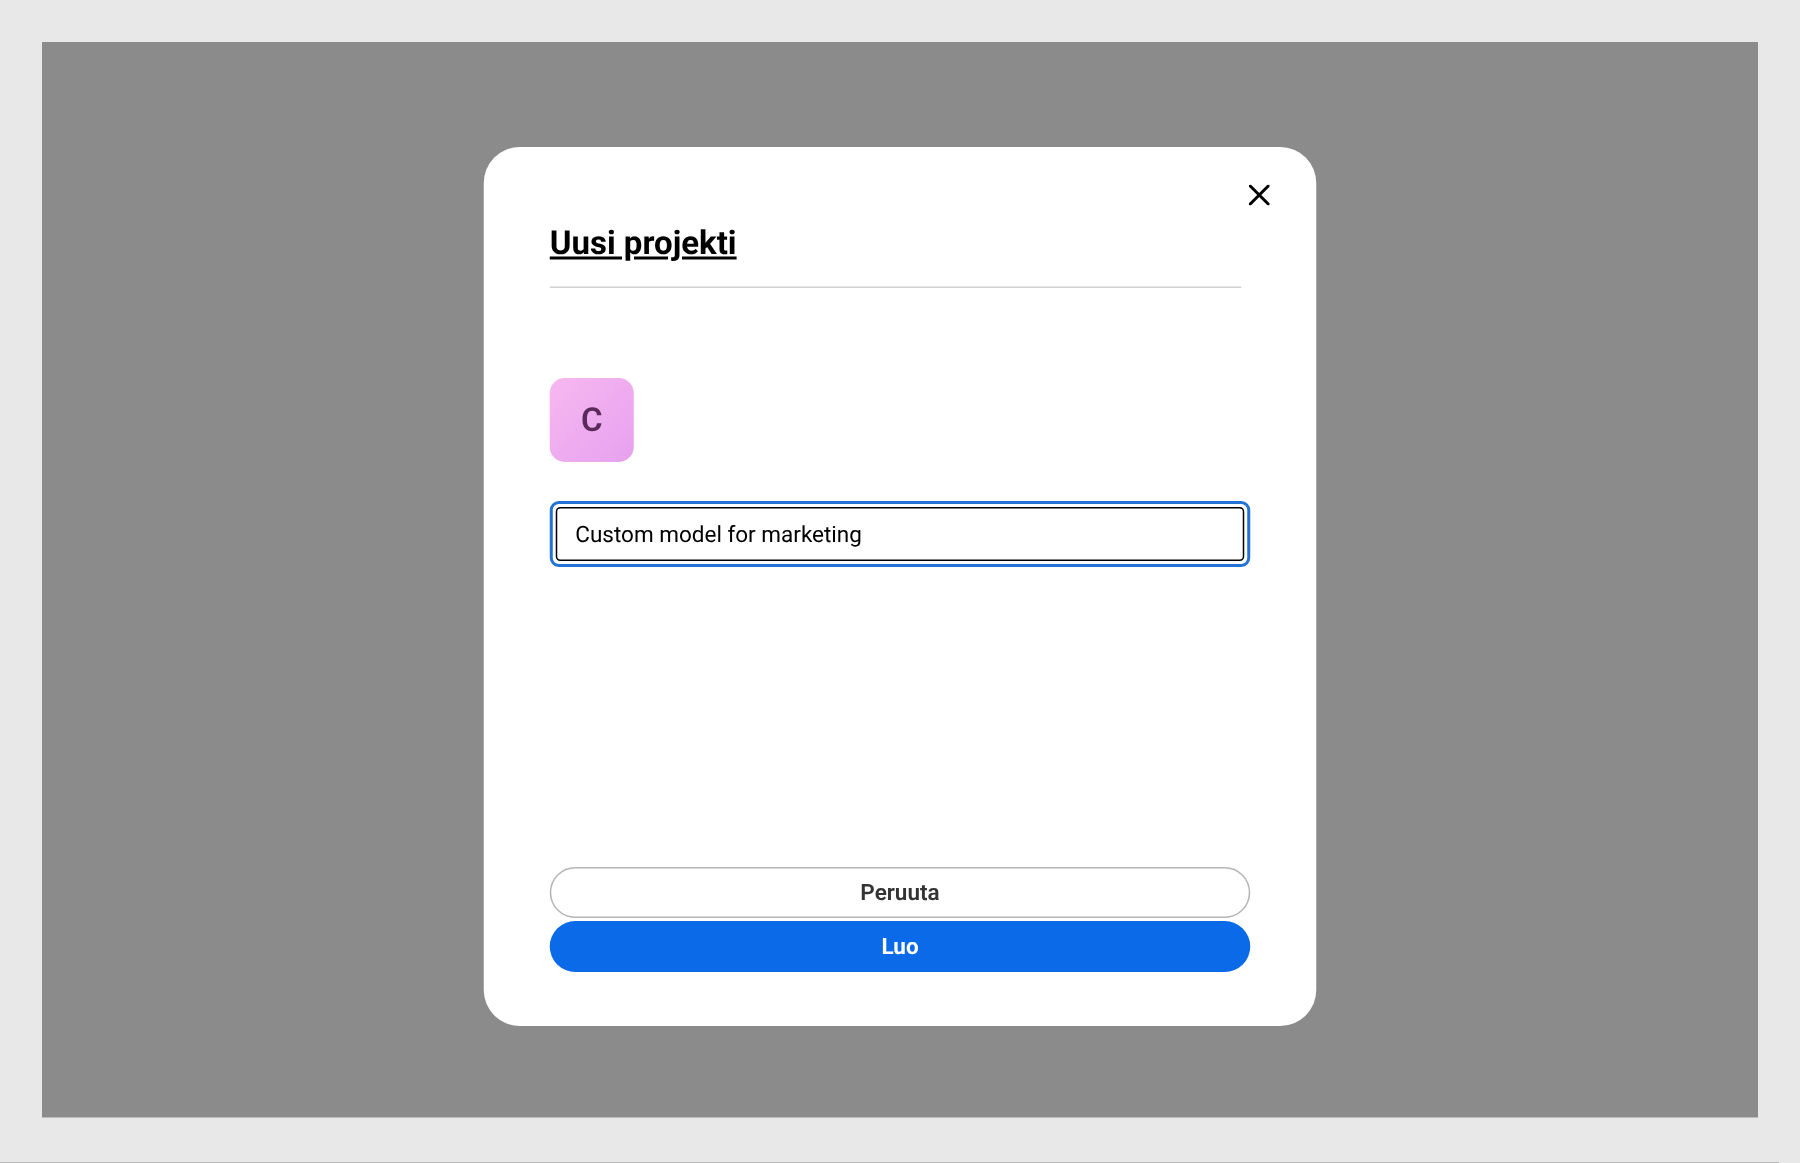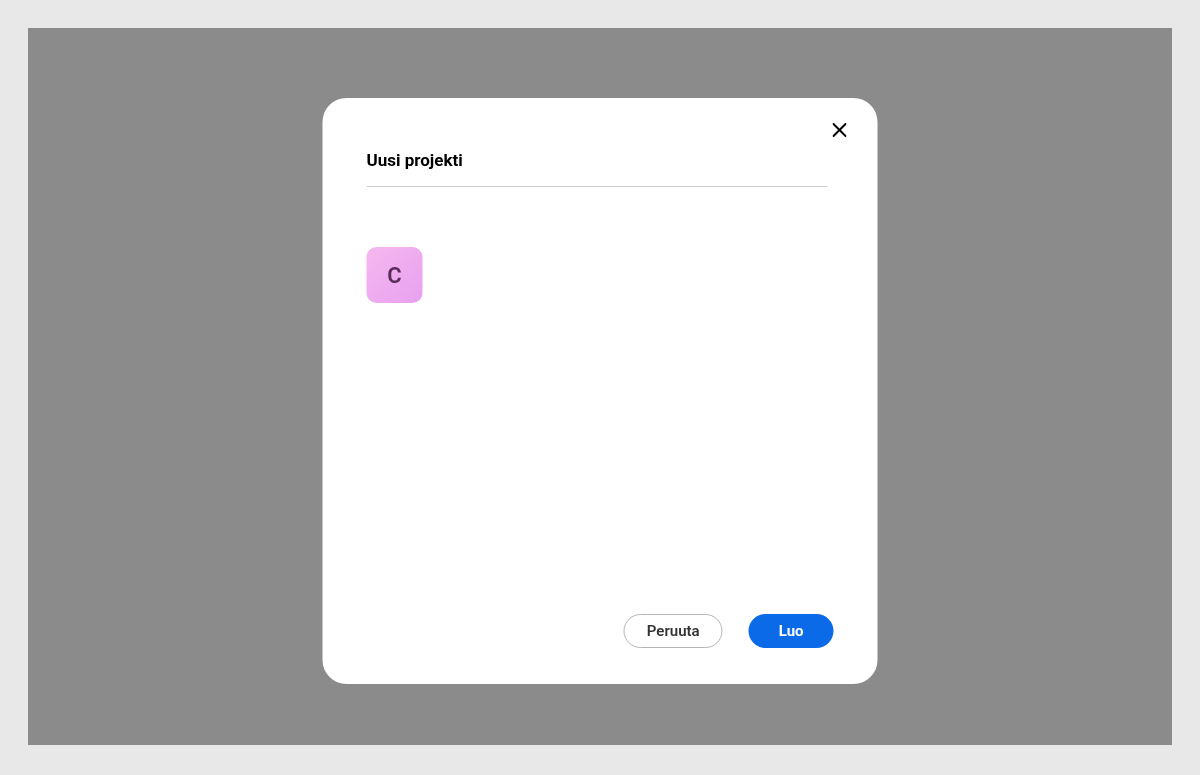--- a/index.html
+++ b/index.html
@@ -51,27 +51,28 @@
       justify-content: center;
       cursor: pointer;
     }
 
     .modal-close svg {
       width: 14px;
       height: 14px;
     }
 
     .modal-title {
-      font-size: 17px;
+      font-size: 22px;
       font-weight: 700;
       color: #000000;
       margin-top: 24px;
       padding-bottom: 16px;
       border-bottom: 1px solid #d0d0d0;
       width: 461px;
+      text-decoration: underline;
     }
 
     .project-icon {
       width: 56px;
       height: 56px;
       border-radius: 10px;
       background: linear-gradient(135deg, #f6b8f0 0%, #e7a1ef 100%);
       display: flex;
       align-items: center;
       justify-content: center;
@@ -98,22 +99,23 @@
       font-size: 15px;
       font-family: inherit;
       outline: none;
       color: #000000;
     }
 
     .modal-footer {
       margin-top: auto;
       display: flex;
       justify-content: flex-end;
-      gap: 26px;
+      gap: 2px;
       width: 467px;
+      flex-direction: column;
     }
 
     .btn {
       height: 34px;
       border-radius: 17px;
       font-size: 15px;
       font-family: inherit;
       cursor: pointer;
       display: flex;
       align-items: center;
@@ -148,20 +150,23 @@
         <line x1="13" y1="1" x2="1" y2="13" stroke="#000" stroke-width="2" stroke-linecap="round"></line>
       </svg>
     </div>
 
     <h2 class="modal-title">Uusi projekti</h2>
 
     <div class="project-icon">
       <span>C</span>
     </div>
 
+    <div class="name-input-wrapper">
+      <input class="name-input" type="text" value="Custom model for marketing" style="">
+    </div>
 
     <div class="modal-footer">
       <button class="btn btn-secondary">Peruuta</button>
       <button class="btn btn-primary">Luo</button>
     </div>
 
   </div>
 </div>
 
 </body></html>

